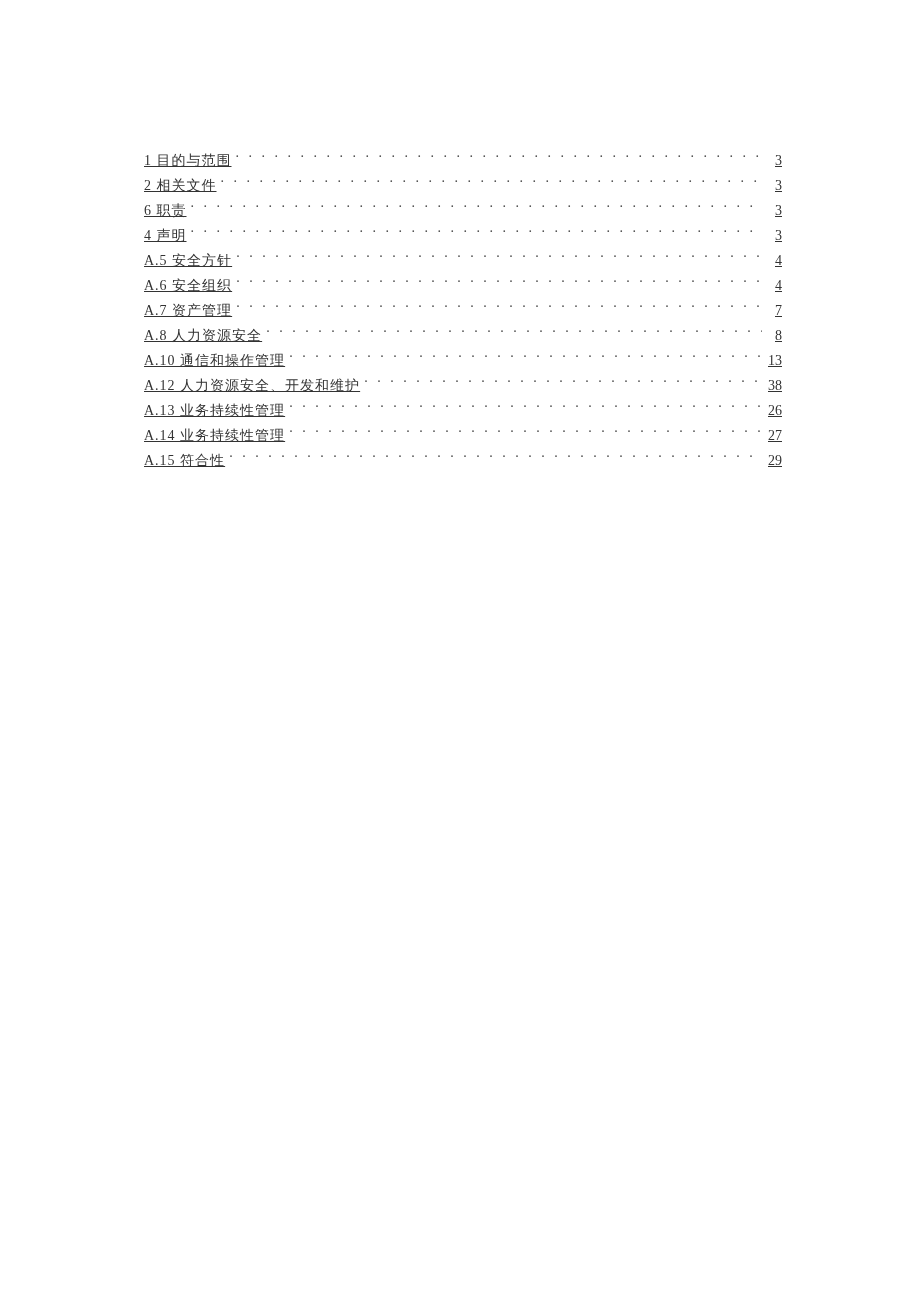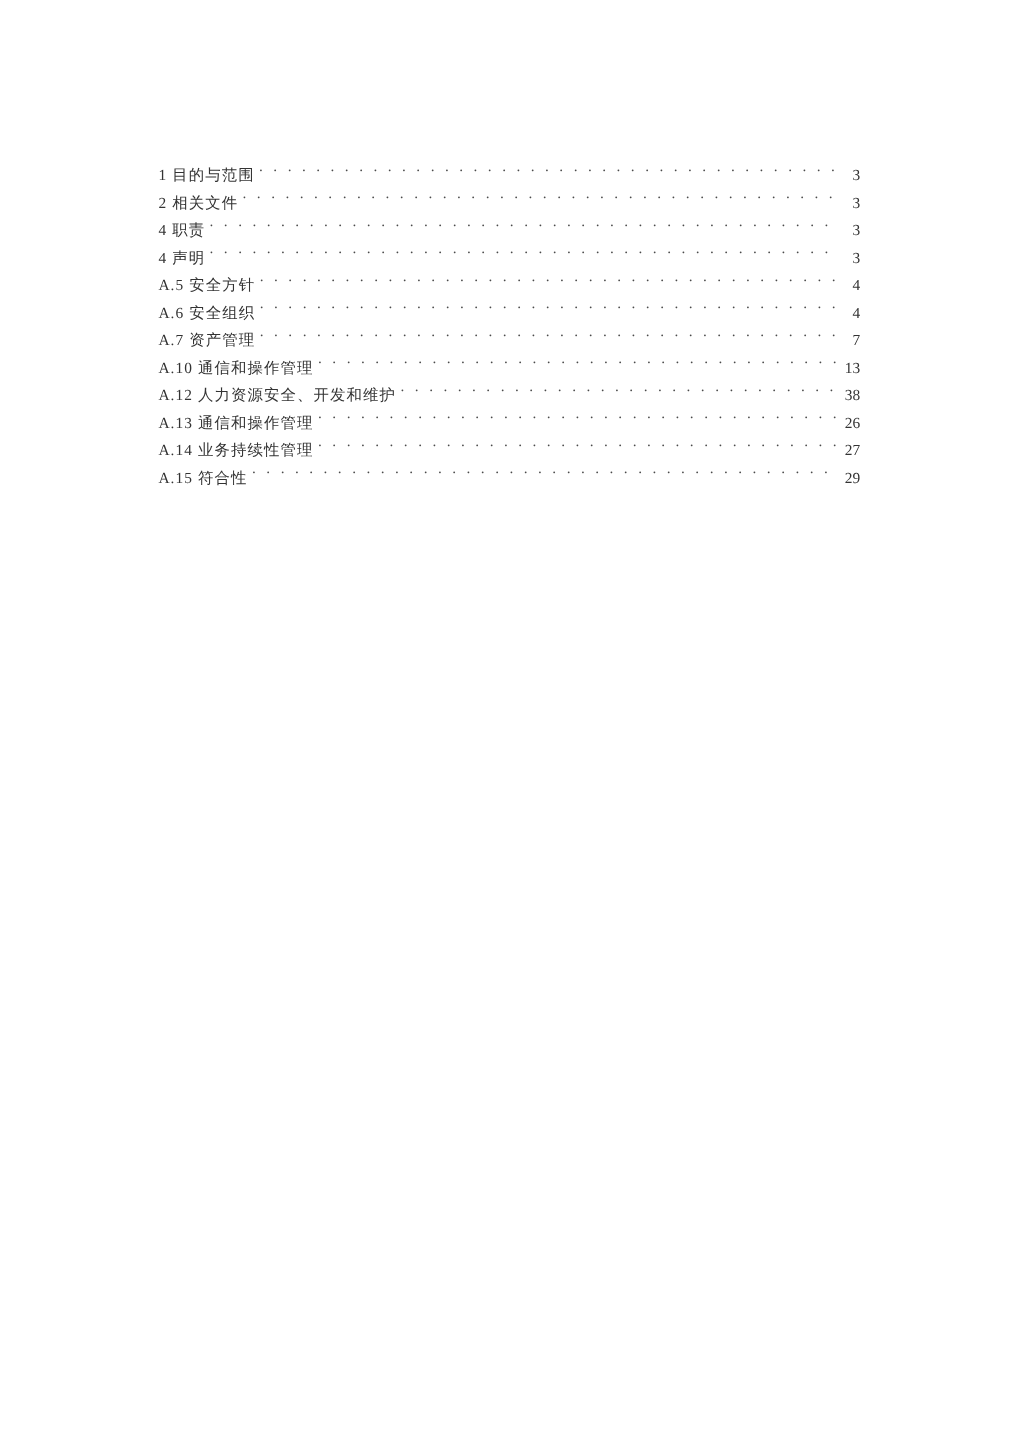--- a/index.html
+++ b/index.html
@@ -19,20 +19,21 @@
     .toc {
       width: 100%;
     }
     .toc-row {
       display: flex;
       align-items: baseline;
       font-size: 14px;
       color: #333333;
       line-height: 25px;
       white-space: nowrap;
+      text-decoration: underline;
     }
     .toc-label {
       flex-shrink: 0;
       letter-spacing: 1px;
     }
     .toc-dots {
       flex: 1;
       overflow: hidden;
       position: relative;
       height: 1em;
@@ -61,21 +62,21 @@
     <span class="toc-label">1 目的与范围</span>
     <span class="toc-dots"></span>
     <span class="toc-page">3</span>
   </div>
   <div class="toc-row">
     <span class="toc-label">2 相关文件</span>
     <span class="toc-dots"></span>
     <span class="toc-page">3</span>
   </div>
   <div class="toc-row">
-    <span class="toc-label">4 职责</span>
+    <span class="toc-label">6 职责</span>
     <span class="toc-dots"></span>
     <span class="toc-page">3</span>
   </div>
   <div class="toc-row">
     <span class="toc-label">4 声明</span>
     <span class="toc-dots"></span>
     <span class="toc-page">3</span>
   </div>
   <div class="toc-row">
     <span class="toc-label">A.5 安全方针</span>
@@ -86,31 +87,36 @@
     <span class="toc-label">A.6 安全组织</span>
     <span class="toc-dots"></span>
     <span class="toc-page">4</span>
   </div>
   <div class="toc-row">
     <span class="toc-label">A.7 资产管理</span>
     <span class="toc-dots"></span>
     <span class="toc-page">7</span>
   </div>
   <div class="toc-row">
+    <span class="toc-label">A.8 人力资源安全</span>
+    <span class="toc-dots"></span>
+    <span class="toc-page">8</span>
+  </div>
+  <div class="toc-row">
     <span class="toc-label">A.10 通信和操作管理</span>
     <span class="toc-dots"></span>
     <span class="toc-page">13</span>
   </div>
   <div class="toc-row">
     <span class="toc-label">A.12 人力资源安全、开发和维护</span>
     <span class="toc-dots"></span>
     <span class="toc-page">38</span>
   </div>
   <div class="toc-row">
-    <span class="toc-label">A.13 通信和操作管理</span>
+    <span class="toc-label">A.13 业务持续性管理</span>
     <span class="toc-dots"></span>
     <span class="toc-page">26</span>
   </div>
   <div class="toc-row">
     <span class="toc-label">A.14 业务持续性管理</span>
     <span class="toc-dots"></span>
     <span class="toc-page">27</span>
   </div>
   <div class="toc-row">
     <span class="toc-label">A.15 符合性</span>

